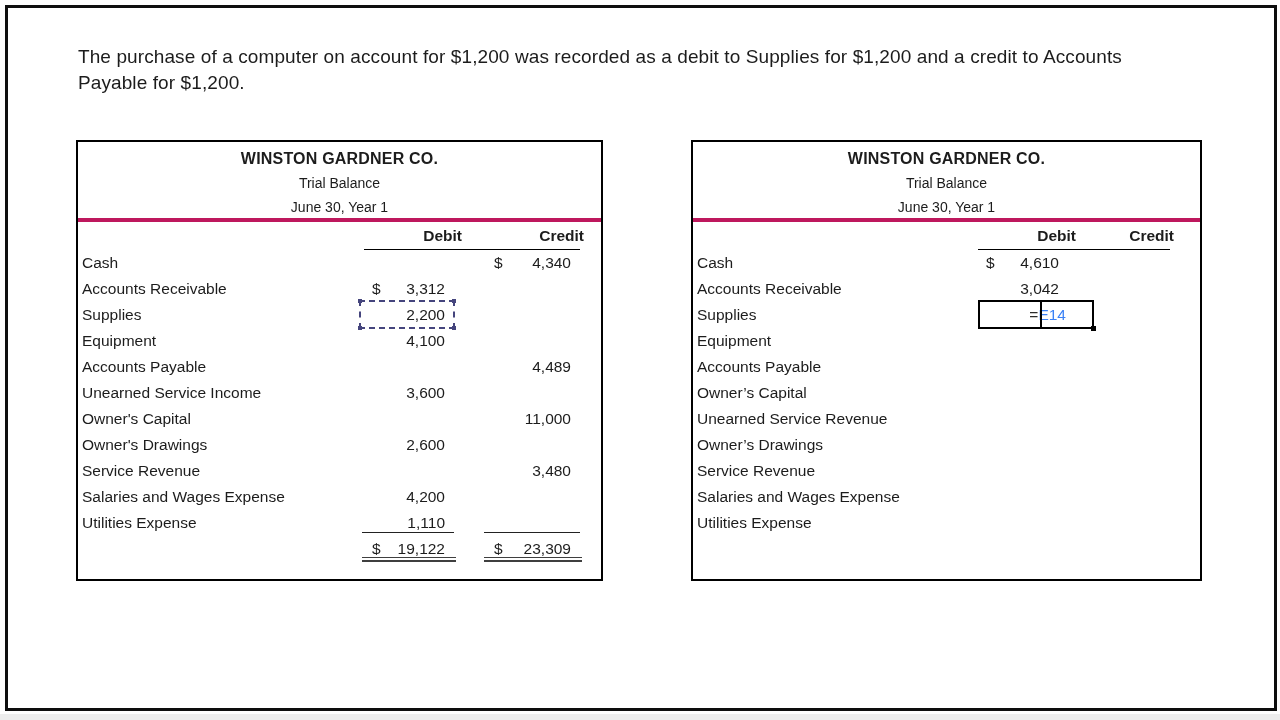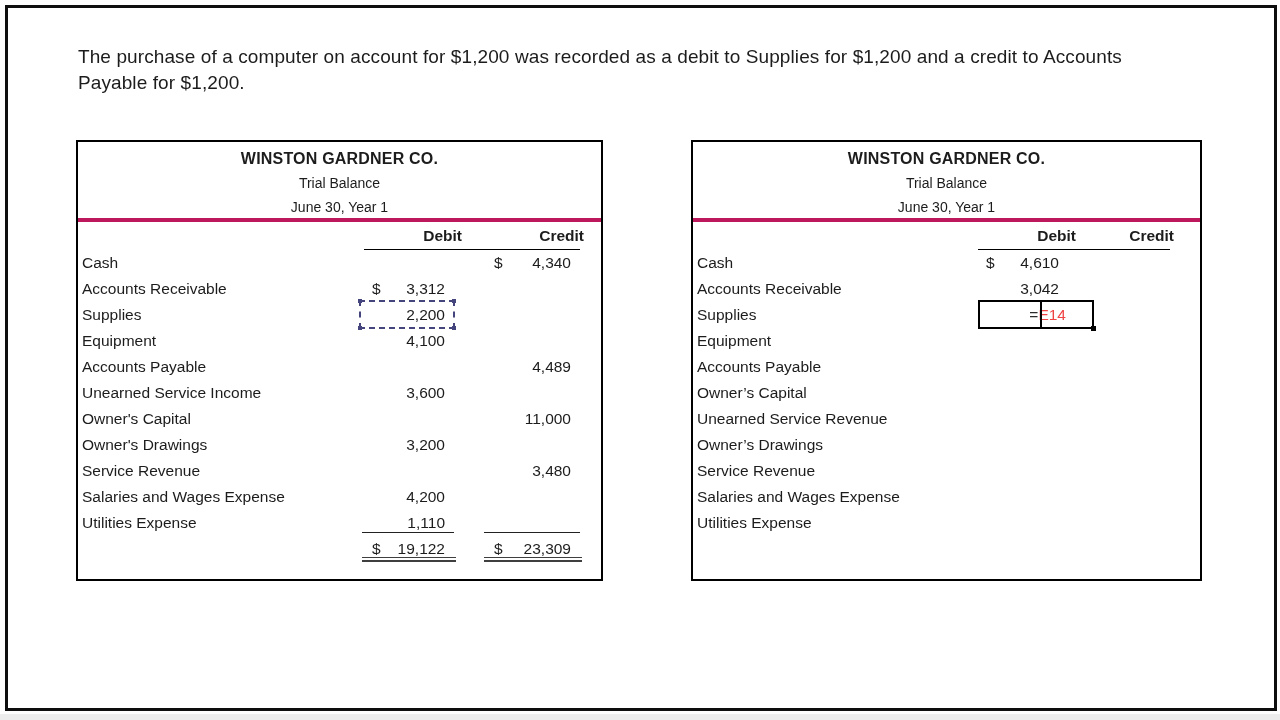--- a/index.html
+++ b/index.html
@@ -88,21 +88,21 @@
   .sel-box .br { right:-3px; bottom:-3px; }
 
   
   .edit-box {
     position:absolute; left:0; top:-2px; width:86px; height:25px;
     border:2px solid #000; background:#fff;
     display:flex; align-items:center; justify-content:flex-end;
     padding-right:26px; font-size:15.5px;
   }
   .edit-box .feq  { color:#2b2b2b; }
-  .edit-box .fref { color:#ef4444; }
+  .edit-box .fref { color:#3b82f6; }
   .edit-box .caret {
     position:absolute; left:60px; top:0; bottom:0; width:1.5px; background:#000;
   }
   .edit-box .fill-handle {
     position:absolute; right:-4px; bottom:-4px; width:5px; height:5px; background:#000;
   }
 </style>
 </head>
 <body>
 
@@ -172,21 +172,21 @@
       </div>
       <div class="tb-row">
         <div class="acct">Owner's Capital</div>
         <div class="cell credit">
           <span class="amount">11,000</span>
         </div>
       </div>
       <div class="tb-row">
         <div class="acct">Owner's Drawings</div>
         <div class="cell debit">
-          <span class="amount">3,200</span>
+          <span class="amount">2,600</span>
         </div>
       </div>
       <div class="tb-row">
         <div class="acct">Service Revenue</div>
         <div class="cell credit">
           <span class="amount">3,480</span>
         </div>
       </div>
       <div class="tb-row">
         <div class="acct">Salaries and Wages Expense</div>

